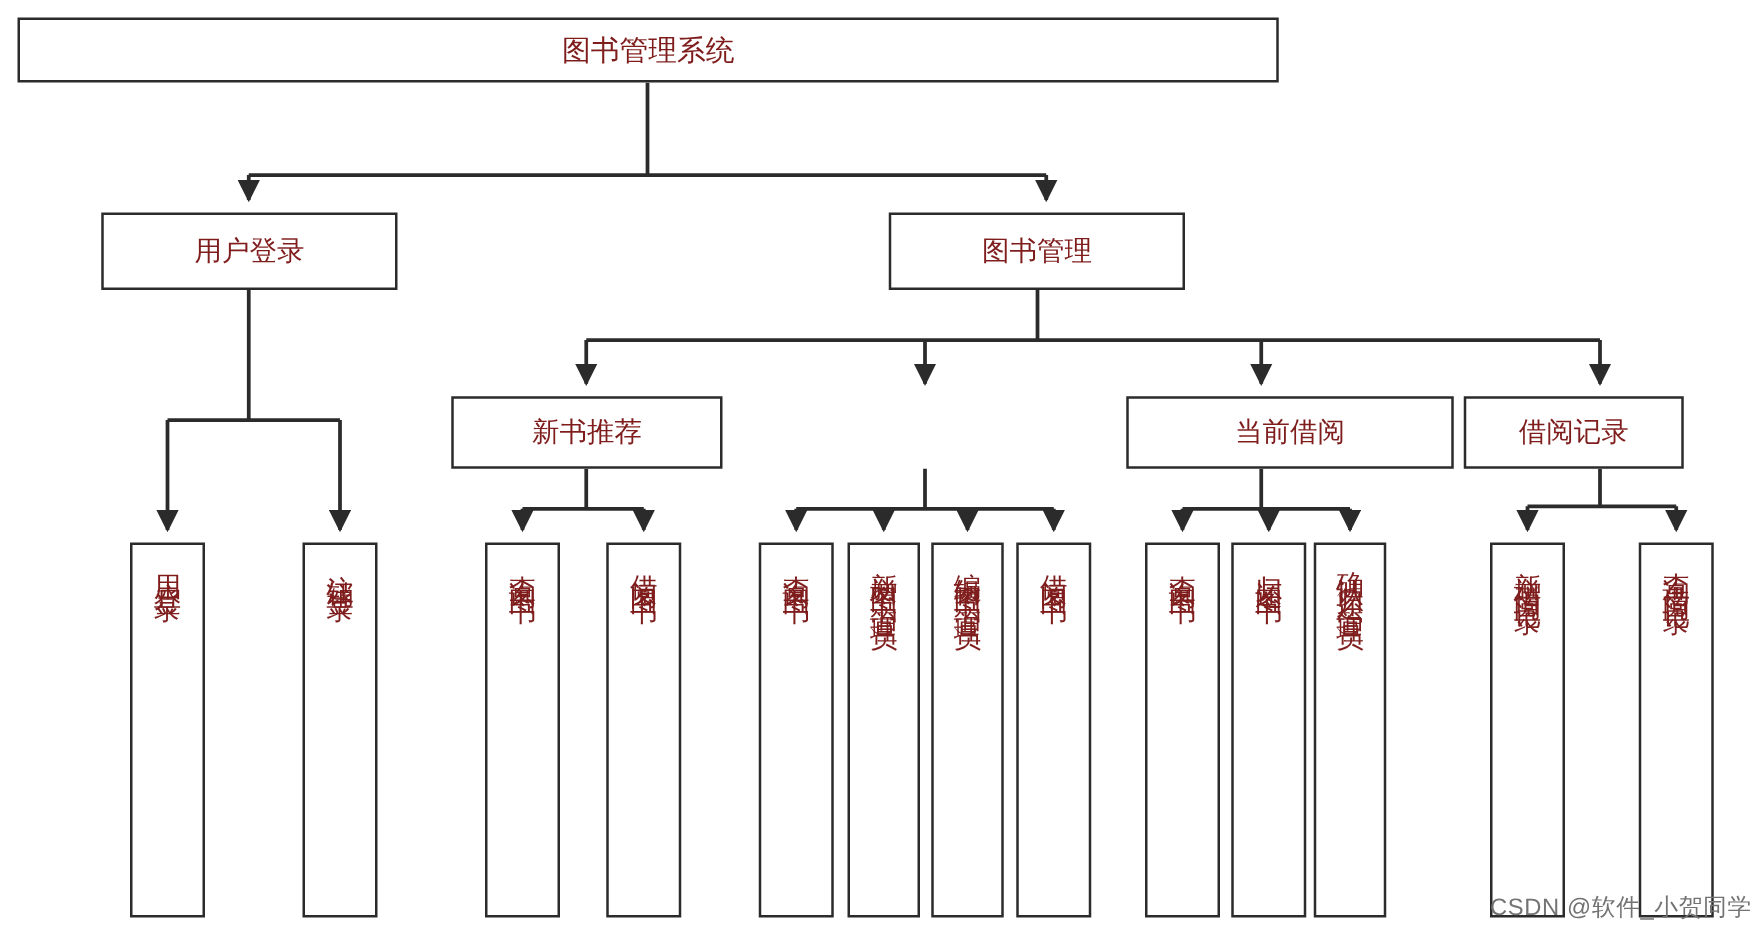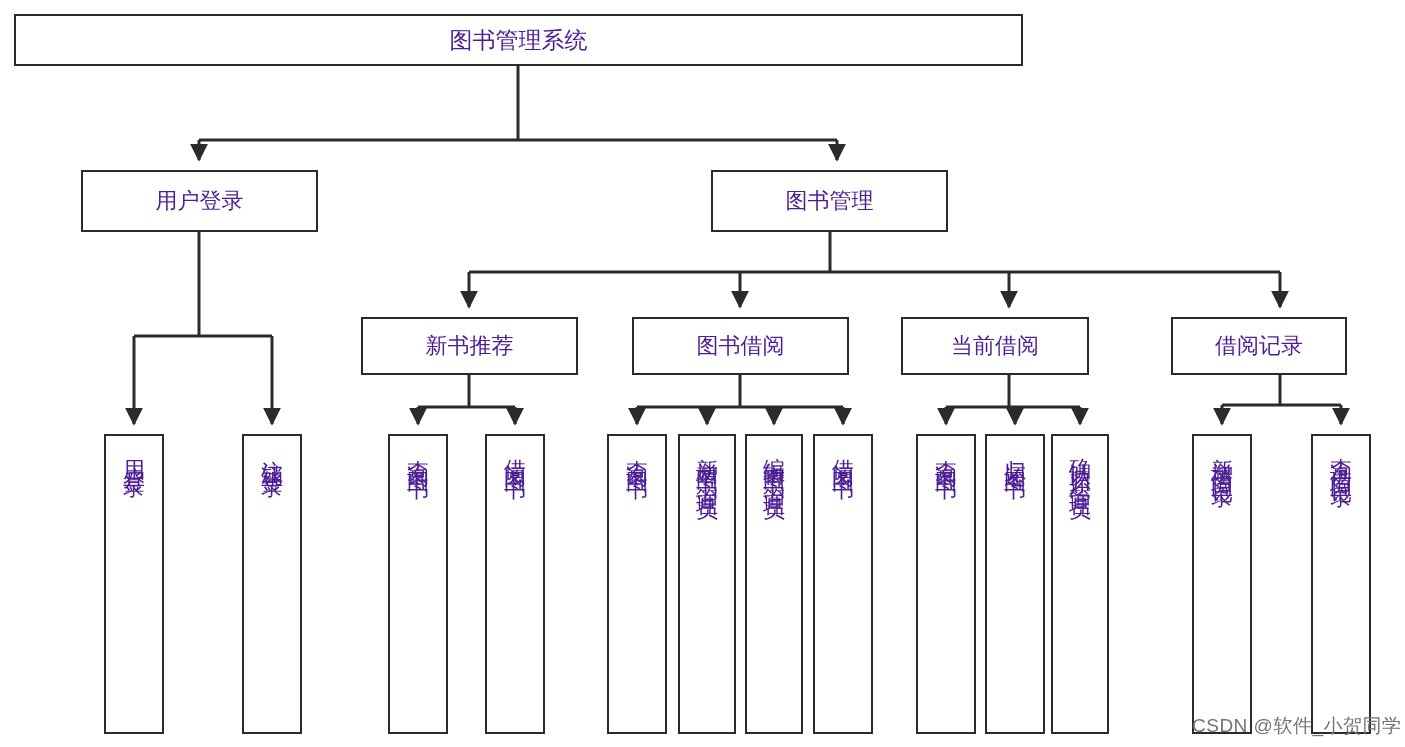--- a/index.html
+++ b/index.html
@@ -20,21 +20,21 @@
   .node {
     position: absolute;
     box-sizing: border-box;
     background: #ffffff;
     border: 2px solid #2b2b2b;
     display: flex;
     align-items: center;
     justify-content: center;
   }
   .node-label {
-    color: #4c1d95;
+    color: #7f1d1d;
     line-height: 1.0;
     text-align: right;
     white-space: pre;
   }
   .level-root .node-label { font-size: 23px; }
   .level-2 .node-label { font-size: 22px; }
   .level-3 .node-label { font-size: 22px; }
   .leaf .node-label {
     writing-mode: vertical-rl;
     text-orientation: upright;
@@ -126,24 +126,21 @@
   <div class="node level-2" style="left:81px; top:170px; width:237px; height:62px;">
     <span class="node-label">用户登录</span>
   </div>
   <div class="node level-3" style="left:361px; top:317px; width:217px; height:58px;">
     <span class="node-label">新书推荐</span>
   </div>
 
   <div class="node level-2" style="left:711px; top:170px; width:237px; height:62px;">
     <span class="node-label">图书管理</span>
   </div>
-  <div class="node level-3" style="left:632px; top:317px; width:217px; height:58px;">
-    <span class="node-label">图书借阅</span>
-  </div>
-  <div class="node level-3" style="left:901px; top:317px; width:188px; height:58px;">
+  <div class="node level-3" style="left:901px; top:317px; width:262px; height:58px;">
     <span class="node-label">当前借阅</span>
   </div>
   <div class="node level-3" style="left:1171px; top:317px; width:176px; height:58px;">
     <span class="node-label">借阅记录</span>
   </div>
 
   <div class="node leaf" style="left:104px; top:434px; width:60px; height:300px;">
     <span class="node-label">用户登录</span>
   </div>
   <div class="node leaf" style="left:242px; top:434px; width:60px; height:300px;">

